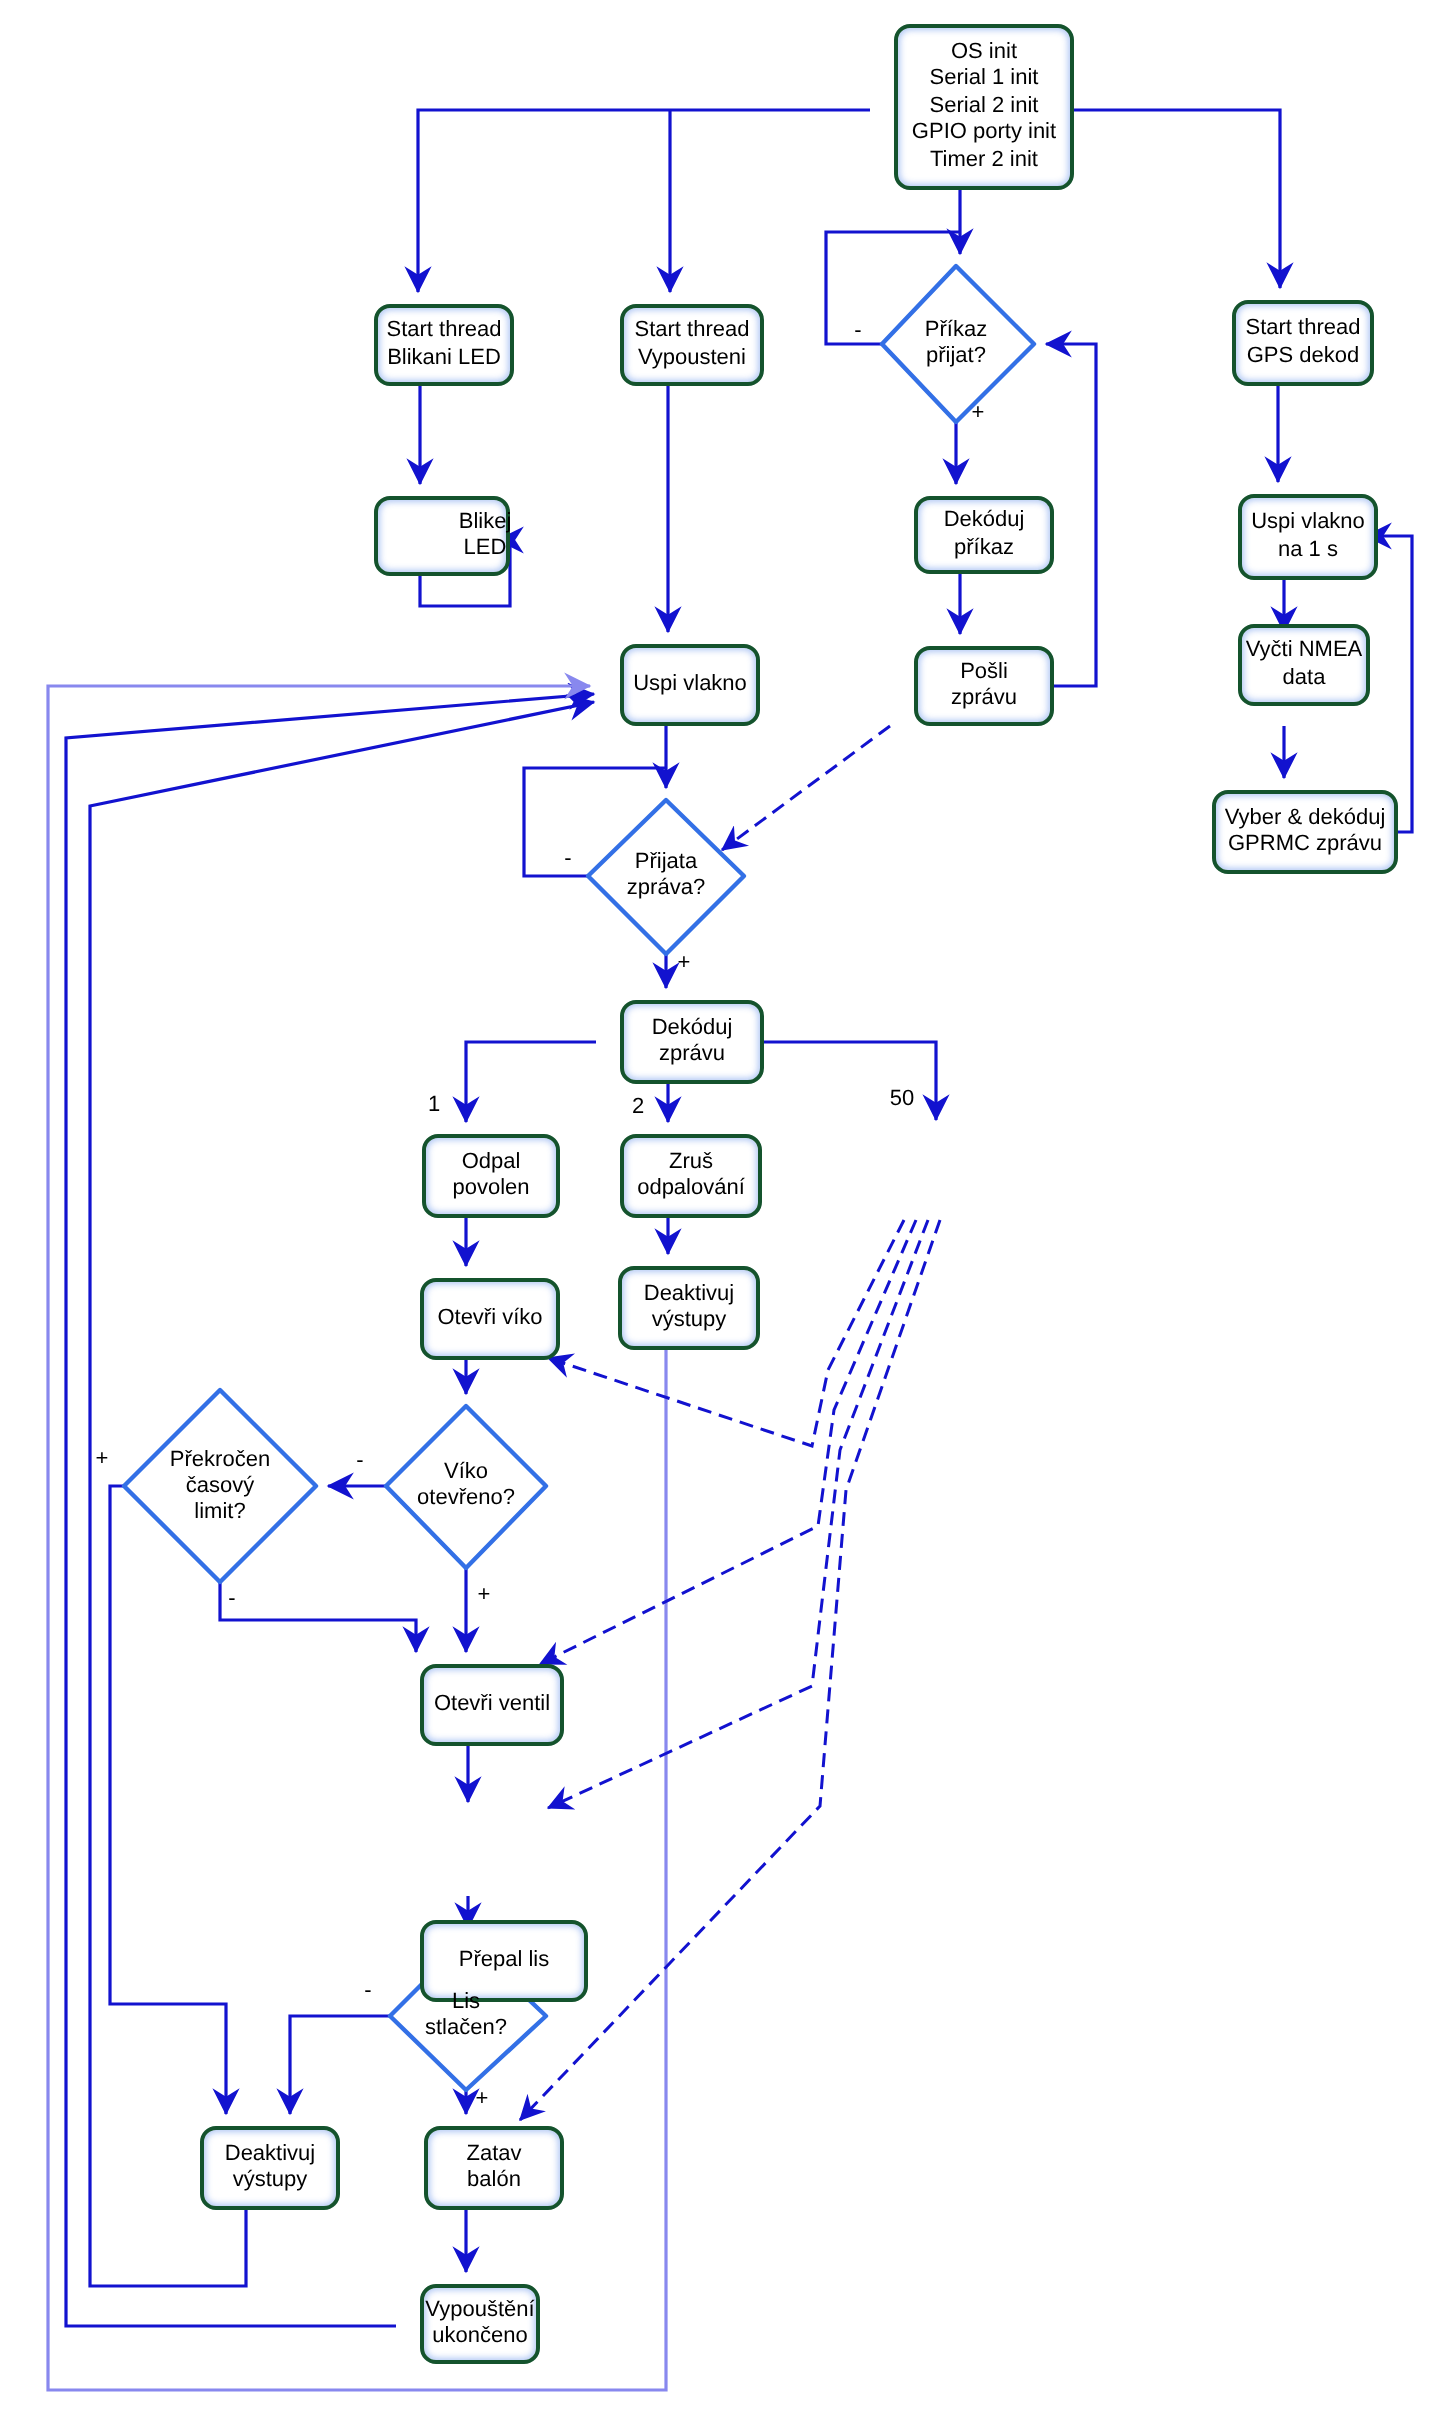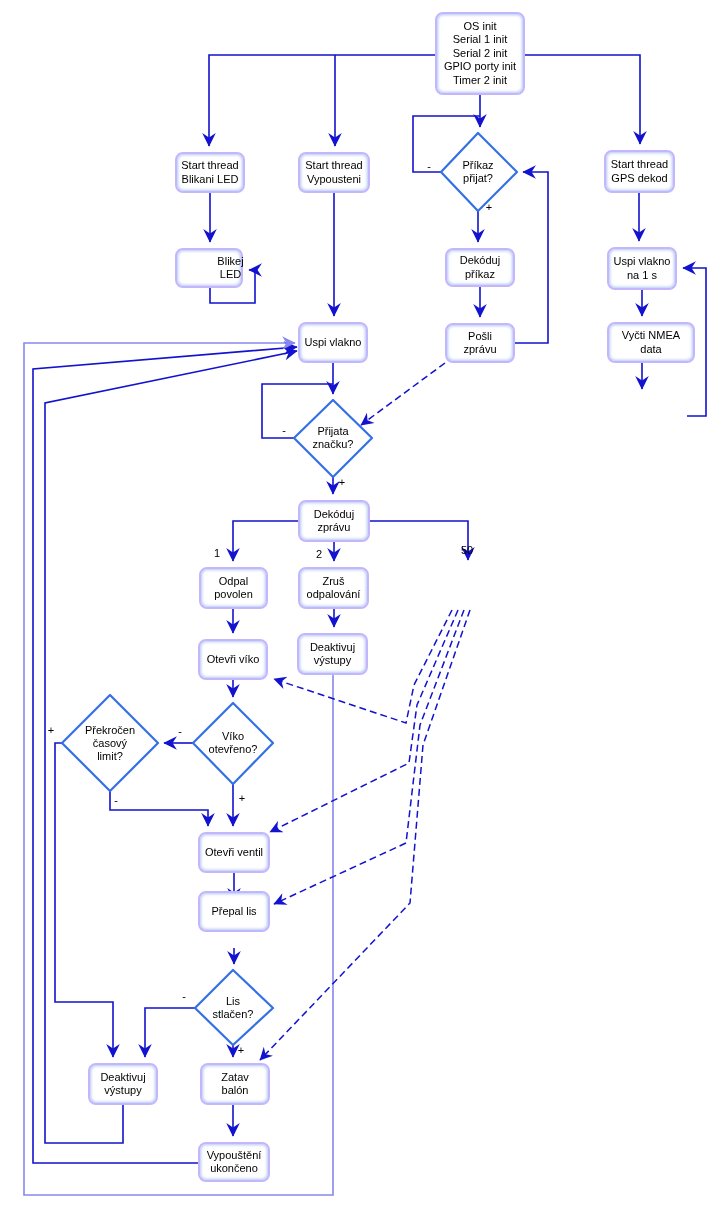--- a/index.html
+++ b/index.html
@@ -3,24 +3,24 @@
 <meta charset="utf-8">
 <style>
   html,body{margin:0;padding:0;background:#ffffff;}
   .canvas{
     position:relative;width:722px;height:1210px;background:#ffffff;
     font-family:"Liberation Sans", sans-serif;color:#000000;overflow:hidden;
   }
   .canvas svg{position:absolute;left:0;top:0;}
   .node{
     position:absolute;box-sizing:border-box;
-    border:2px solid #c4b5fd;border-radius:8px;background:#ffffff;
+    border:2px solid #14532d;border-radius:8px;background:#ffffff;
     box-shadow:inset 0 0 3px 1px rgba(80,130,230,.45);
     display:flex;align-items:center;justify-content:center;text-align:center;
-    font-size:11px;line-height:13.5px;white-space:pre-line;z-index:3;
+    font-size:11px;line-height:13.5px;white-space:pre-line;z-index:3;margin-left:12px;
   }
   .dlabel{
     position:absolute;display:flex;align-items:center;justify-content:center;
     text-align:center;font-size:11px;line-height:13px;white-space:pre-line;z-index:3;
   }
   .elabel{
     position:absolute;font-size:11px;line-height:11px;z-index:3;
     transform:translate(-50%,-50%);background:transparent;
   }
 </style>
@@ -110,59 +110,61 @@
   <div class="node" style="left:604px;top:150px;width:71px;height:43px;">Start thread
 GPS dekod</div>
   <div class="node" style="left:175px;top:248px;width:68px;height:40px;padding-left:43px;">Blikej LED</div>
   <div class="node" style="left:445px;top:248px;width:70px;height:39px;">Dekóduj
 příkaz</div>
   <div class="node" style="left:445px;top:323px;width:70px;height:40px;">Pošli
 zprávu</div>
   <div class="node" style="left:298px;top:322px;width:70px;height:41px;">Uspi vlakno</div>
   <div class="node" style="left:607px;top:247px;width:70px;height:43px;">Uspi vlakno
 na 1 s</div>
-  <div class="node" style="left:607px;top:322px;width:88px;height:41px;">Vyčti NMEA
+  <div class="node" style="left:607px;top:312px;width:66px;height:41px;">Vyčti NMEA
 data</div>
+  <div class="node" style="left:594px;top:395px;width:93px;height:42px;">Vyber &amp; dekóduj
+GPRMC zprávu</div>
   <div class="node" style="left:298px;top:500px;width:72px;height:42px;">Dekóduj
 zprávu</div>
   <div class="node" style="left:199px;top:567px;width:69px;height:42px;">Odpal
 povolen</div>
   <div class="node" style="left:298px;top:567px;width:71px;height:42px;">Zruš
 odpalování</div>
   <div class="node" style="left:198px;top:639px;width:70px;height:41px;">Otevři víko</div>
   <div class="node" style="left:297px;top:633px;width:71px;height:42px;">Deaktivuj
 výstupy</div>
   <div class="node" style="left:198px;top:832px;width:72px;height:41px;">Otevři ventil</div>
-  <div class="node" style="left:198px;top:891px;width:72px;height:41px;">Přepal lis</div>
+  <div class="node" style="left:198px;top:960px;width:84px;height:41px;">Přepal lis</div>
   <div class="node" style="left:88px;top:1063px;width:70px;height:42px;">Deaktivuj
 výstupy</div>
   <div class="node" style="left:200px;top:1063px;width:70px;height:42px;">Zatav
 balón</div>
-  <div class="node" style="left:198px;top:1142px;width:72px;height:40px;">Vypouštění
+  <div class="node" style="left:198px;top:1142px;width:60px;height:40px;">Vypouštění
 ukončeno</div>
 
   <div class="dlabel" style="left:443px;top:157px;width:70px;height:30px;">Příkaz
 přijat?</div>
   <div class="dlabel" style="left:298px;top:423px;width:70px;height:30px;">Přijata
-značku?</div>
+zpráva?</div>
   <div class="dlabel" style="left:196px;top:728px;width:74px;height:30px;">Víko
 otevřeno?</div>
   <div class="dlabel" style="left:70px;top:722px;width:80px;height:42px;">Překročen
 časový
 limit?</div>
   <div class="dlabel" style="left:198px;top:993px;width:70px;height:30px;">Lis
 stlačen?</div>
 
   <div class="elabel" style="left:429px;top:166px;">-</div>
   <div class="elabel" style="left:489px;top:207px;">+</div>
   <div class="elabel" style="left:284px;top:430px;">-</div>
   <div class="elabel" style="left:342px;top:482px;">+</div>
   <div class="elabel" style="left:217px;top:553px;">1</div>
   <div class="elabel" style="left:319px;top:554px;">2</div>
-  <div class="elabel" style="left:450px;top:550px;padding-left:34px;">50</div>
+  <div class="elabel" style="left:434px;top:550px;padding-left:34px;">50</div>
   <div class="elabel" style="left:180px;top:731px;">-</div>
   <div class="elabel" style="left:242px;top:798px;">+</div>
   <div class="elabel" style="left:51px;top:730px;">+</div>
   <div class="elabel" style="left:116px;top:800px;">-</div>
   <div class="elabel" style="left:184px;top:996px;">-</div>
   <div class="elabel" style="left:241px;top:1050px;">+</div>
 
 </div>
 
 </body></html>

